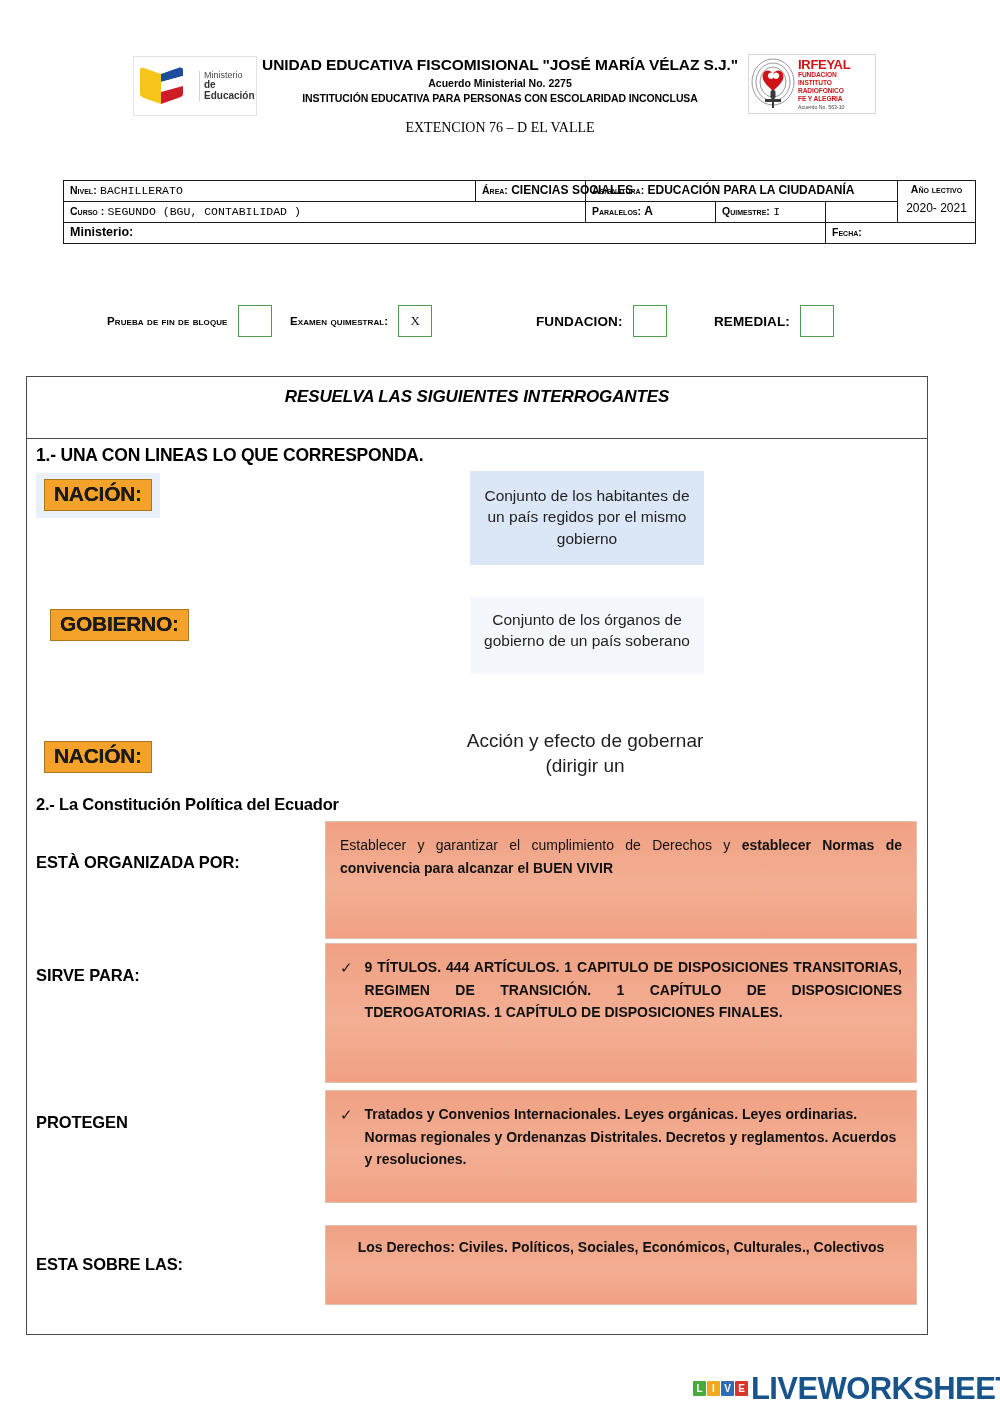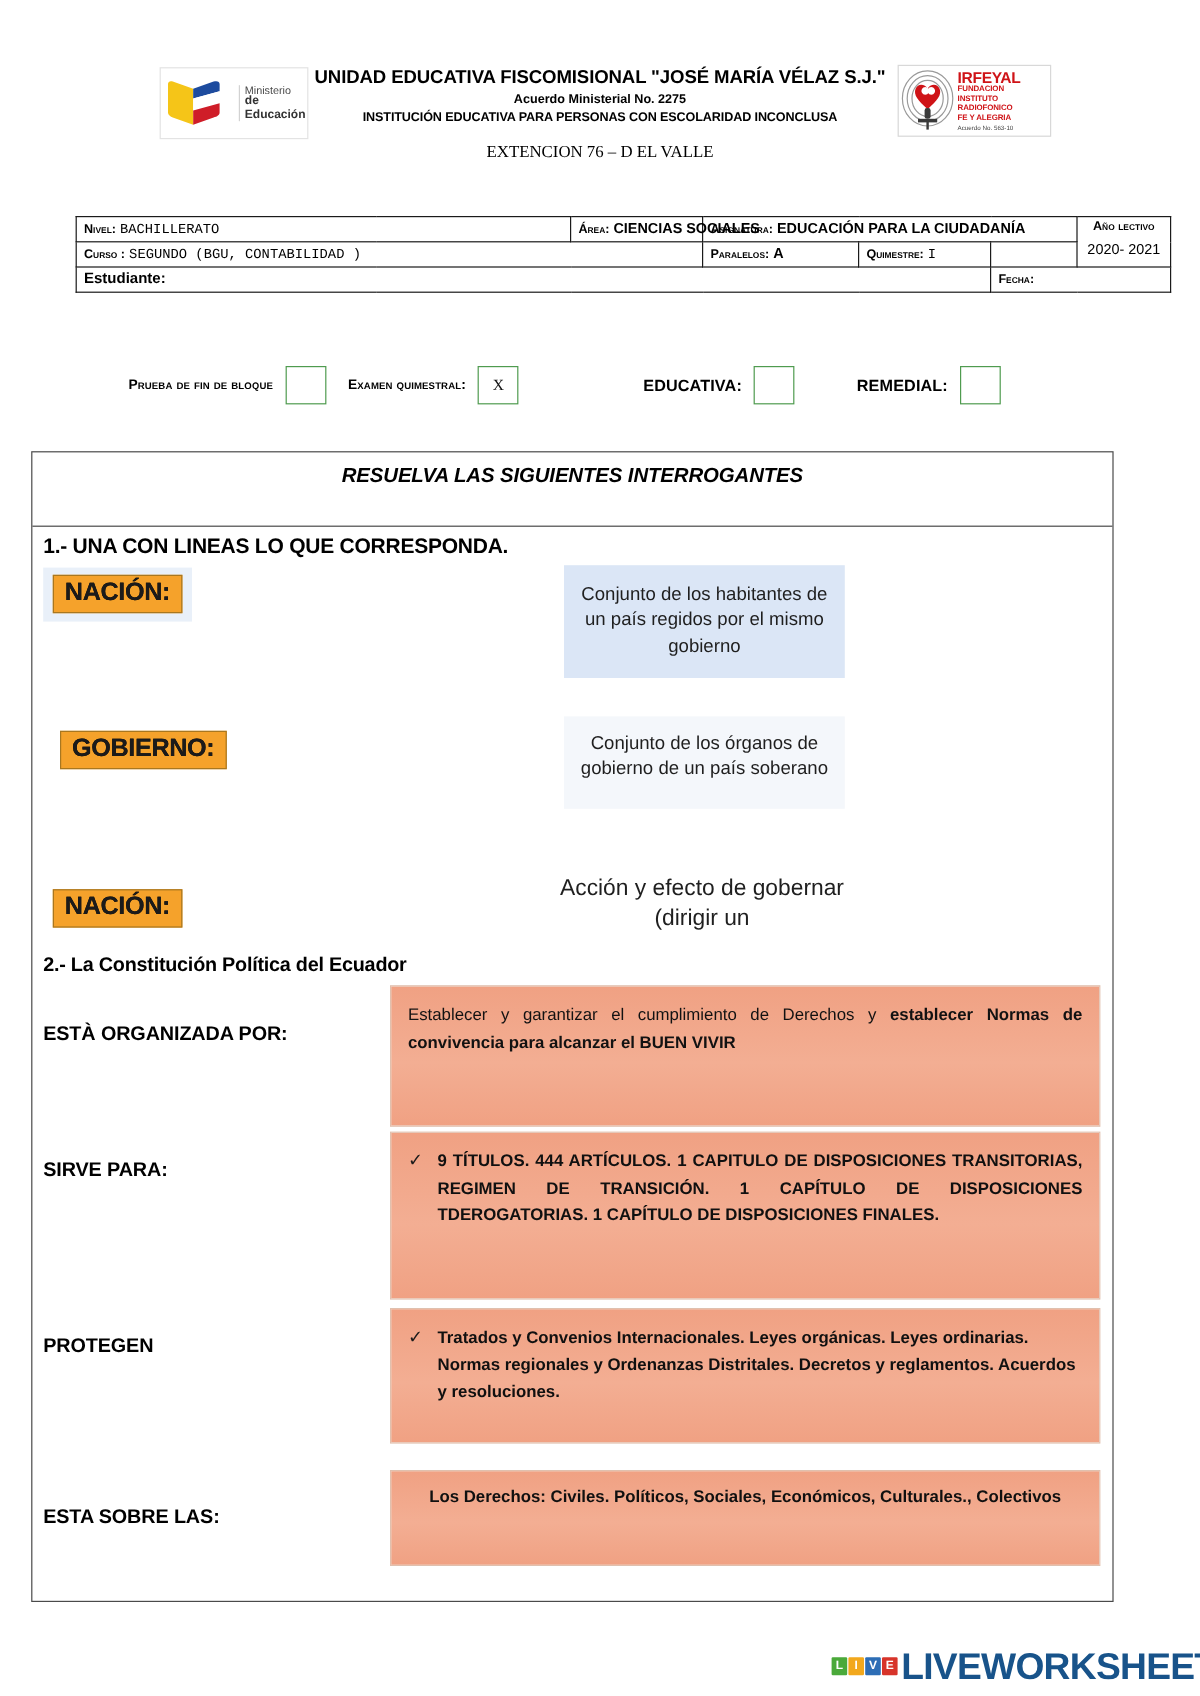--- a/index.html
+++ b/index.html
@@ -422,42 +422,42 @@
       <span class="val-b">A</span>
     </td>
     <td class="cell-tall">
       <span class="lbl">Quimestre:</span>
       <span class="val">I</span>
     </td>
     <td class="cell-tall"></td>
   </tr>
   <tr>
     <td colspan="5" class="cell-tall">
-      <span class="lbl-cap">Estudiante:</span>
+      <span class="lbl-cap">Ministerio:</span>
       <span class="val"></span>
     </td>
     <td colspan="2" class="cell-tall">
       <span class="lbl">Fecha:</span>
       <span class="val"></span>
     </td>
   </tr>
 </tbody>
   </table>
 
 <div class="check-row">
   <div class="check-item" style="left:0px;margin-left:44px;">
     <span class="check-label">Prueba de fin de bloque</span>
     <span class="check-box"></span>
   </div>
   <div class="check-item" style="left:227px;">
     <span class="check-label">Examen quimestral:</span>
     <span class="check-box">X</span>
   </div>
   <div class="check-item" style="left:473px;">
-    <span class="check-label big">EDUCATIVA:</span>
+    <span class="check-label big">FUNDACION:</span>
     <span class="check-box"></span>
   </div>
   <div class="check-item" style="left:651px;">
     <span class="check-label big">REMEDIAL:</span>
     <span class="check-box"></span>
   </div>
 </div>
 
 <div class="content-box">
 

